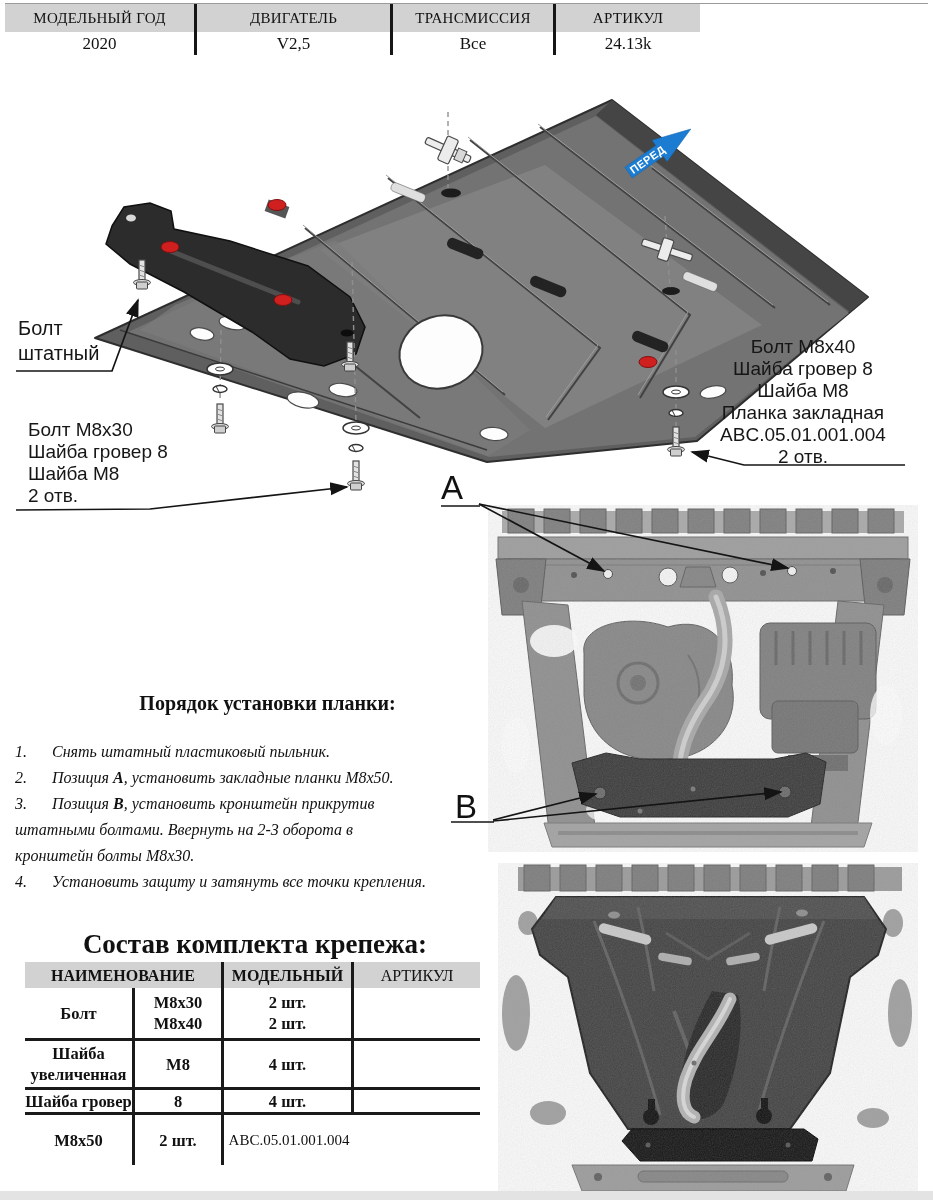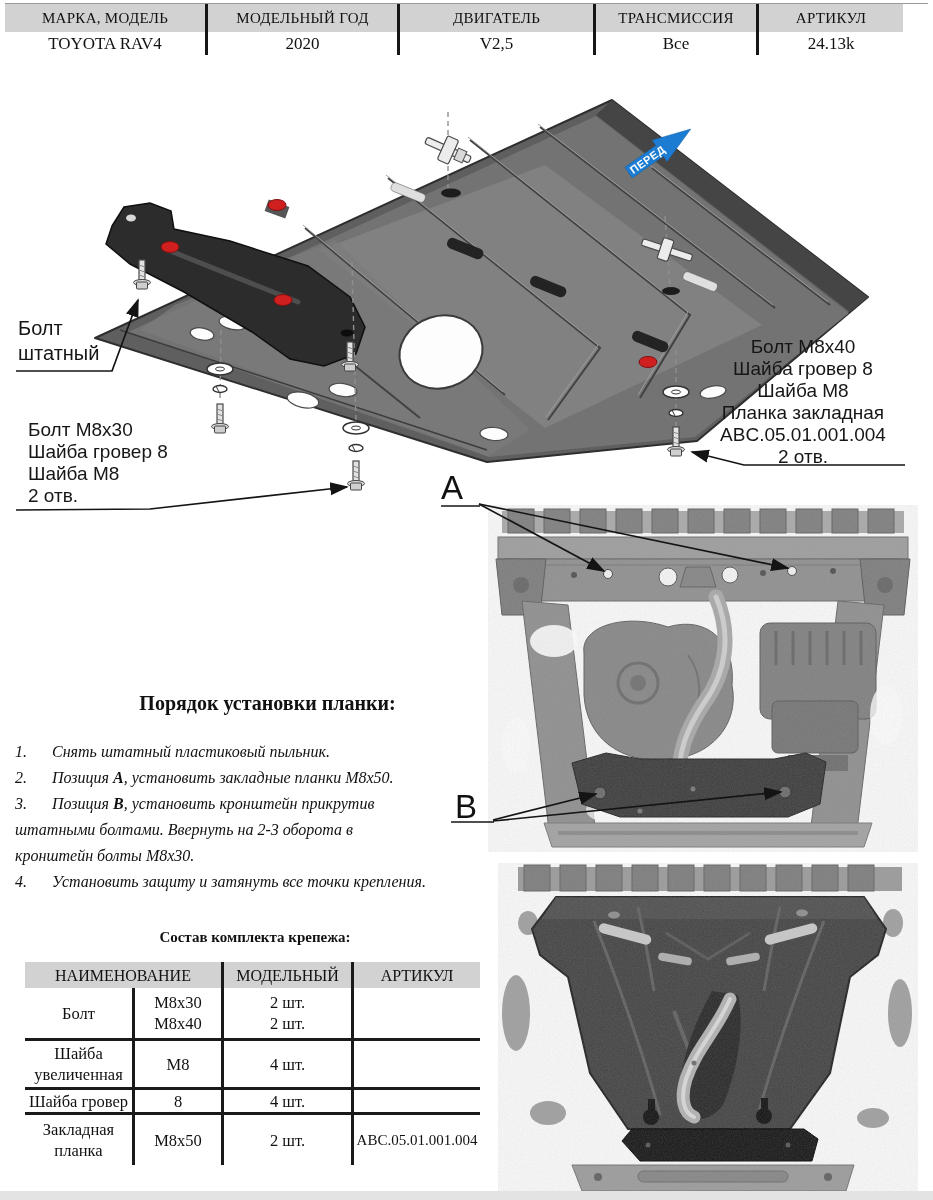--- a/index.html
+++ b/index.html
@@ -18,28 +18,28 @@
   .stock{left:18px;top:316px;font-size:20px;line-height:25px;}
   .leftkit{left:28px;top:419px;}
   .rightkit{left:700px;top:336px;width:206px;text-align:center;}
   .posletter{font-family:"Liberation Sans",sans-serif;font-size:33px;color:#111;}
   
   .instr-title{left:15px;top:692px;width:505px;text-align:center;font-weight:bold;font-size:20px;}
   .steps{left:15px;top:739px;width:600px;font-size:16px;line-height:26px;font-style:italic;}
   .step-line{white-space:nowrap;}
   .num{display:inline-block;width:37px;}
   
-  .kit-title{left:15px;top:929px;width:480px;text-align:center;font-weight:bold;font-size:15px;}
+  .kit-title{left:15px;top:929px;width:480px;text-align:center;font-weight:bold;font-size:27px;}
   .kit{left:25px;top:962px;width:455px;font-size:16.5px;}
   .krow{display:grid;}
   .krow-h{grid-template-columns:199px 130px 126px;}
   .krow-d{grid-template-columns:110px 89px 130px 126px;}
   .kcell{box-sizing:border-box;display:flex;flex-direction:column;align-items:center;
          justify-content:center;text-align:center;line-height:21px;}
-  .kb-r{border-right:3px solid #1a1a1a;}
+  .kb-r{border-right:3px solid #1a1a1a;font-weight:bold;}
   .kb-b{border-bottom:3px solid #1a1a1a;}
   .khead{background:#d2d2d2;height:26px;font-size:16px;}
   .art{font-size:15px;white-space:nowrap;}
   .bottom-strip{left:0;top:1191px;width:933px;height:9px;background:#e3e3e3;}
   svg text{font-family:"Liberation Sans",sans-serif;}
 </style>
 </head>
 <body>
 
 <div class="page">
@@ -315,24 +315,20 @@
       <path d="M 441,506 L 480,506"></path>
       <path d="M 479,504 L 604,571" marker-end="url(#ah)"></path>
       <path d="M 479,504 L 788,568" marker-end="url(#ah)"></path>
       <path d="M 451,822 L 494,822"></path>
       <path d="M 493,820 L 596,794" marker-end="url(#ah)"></path>
       <path d="M 493,821 L 781,792" marker-end="url(#ah)"></path>
     </g>
   </svg>
 
   <div class="abs spec">
-    <div class="spec-col" style="width:203px">
-      <div class="spec-head">МАРКА, МОДЕЛЬ</div>
-      <div class="spec-val">TOYOTA RAV4</div>
-    </div>
     <div class="spec-col" style="width:192px">
       <div class="spec-head">МОДЕЛЬНЫЙ ГОД</div>
       <div class="spec-val">2020</div>
     </div>
     <div class="spec-col" style="width:196px">
       <div class="spec-head">ДВИГАТЕЛЬ</div>
       <div class="spec-val">V2,5</div>
     </div>
     <div class="spec-col" style="width:163px">
       <div class="spec-head">ТРАНСМИССИЯ</div>
@@ -413,21 +409,20 @@
       <div class="kcell kb-r kb-b">4 шт.</div>
       <div class="kcell kb-b"></div>
     </div>
     <div class="krow krow-d" style="height:25px">
       <div class="kcell kb-r kb-b">Шайба гровер</div>
       <div class="kcell kb-r kb-b">8</div>
       <div class="kcell kb-r kb-b">4 шт.</div>
       <div class="kcell kb-b"></div>
     </div>
     <div class="krow krow-d" style="height:50px">
-      <div class="kcell kb-r">Закладная планка</div>
       <div class="kcell kb-r">М8х50</div>
       <div class="kcell kb-r">2 шт.</div>
       <div class="kcell art">ABC.05.01.001.004</div>
     </div>
   </div>
 
   <div class="abs bottom-strip"></div>
 </div>
 
 </body></html>

